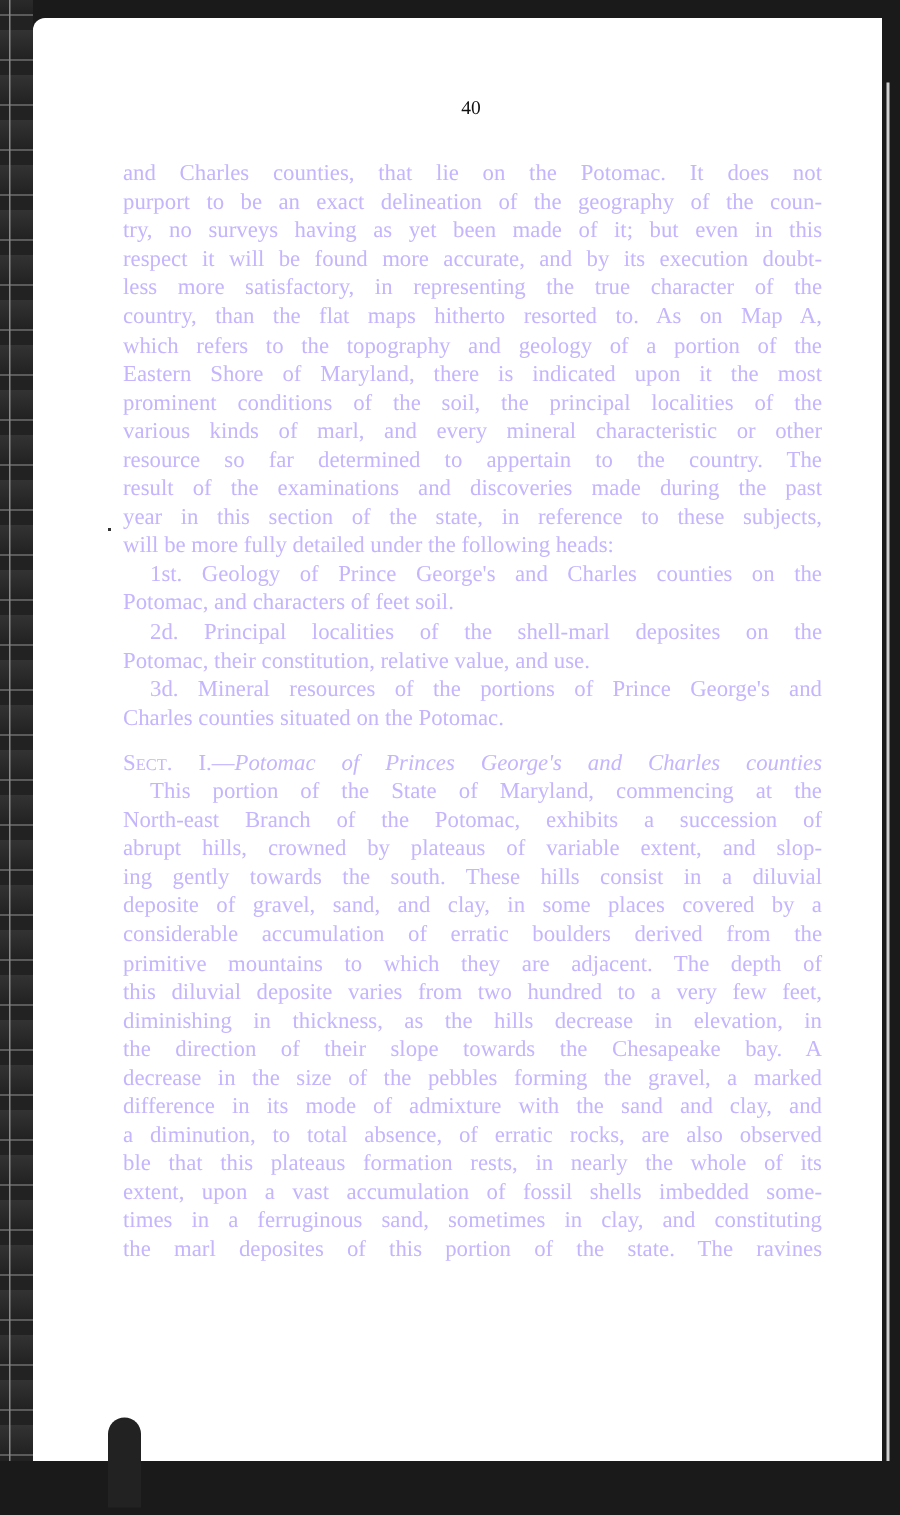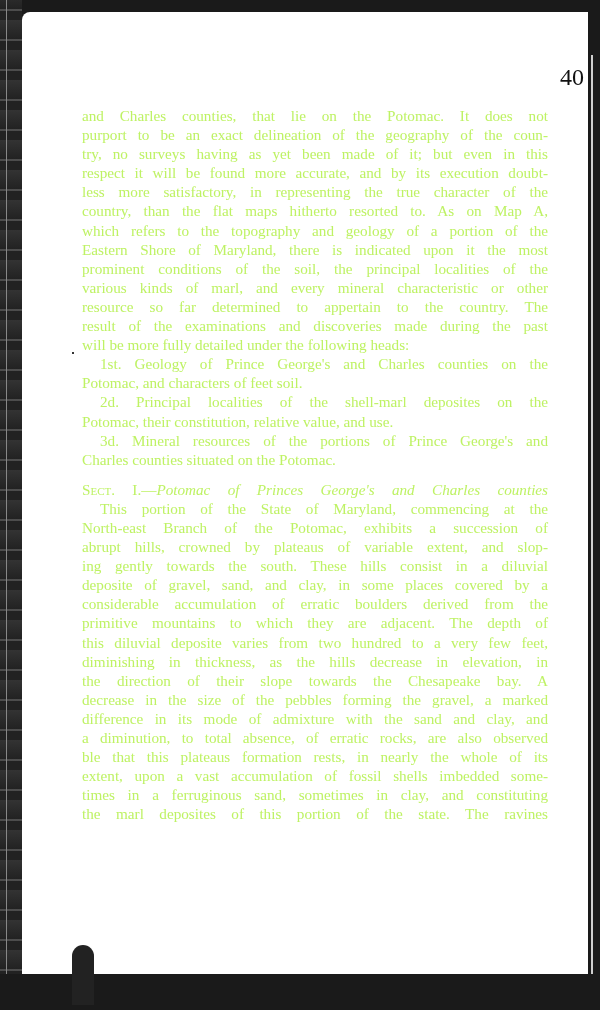--- a/index.html
+++ b/index.html
@@ -31,27 +31,27 @@
     }
     .bottom-dark {
       position: absolute; left: 0; bottom: 0; width: 600px; height: 36px;
       background: #1a1a1a;
     }
     .tab {
       position: absolute; left: 72px; top: 945px; width: 22px; height: 60px;
       background: #222; border-radius: 12px 12px 0 0;
     }
     .page-number {
-      position: absolute; left: 0; right: 16px; top: 64px;
-      text-align: right; font-size: 24px; color: #111;
+      position: absolute; left: 0; right: 0; top: 64px;
+      text-align: center; font-size: 13px; color: #111;
       padding-left: 28px;
     }
     .text {
       position: absolute; left: 82px; top: 106px; width: 466px;
-      font-size: 15.2px; line-height: 19.1px; color: #bef264;
+      font-size: 15.2px; line-height: 19.1px; color: #c4b5fd;
       text-align: justify;
     }
     .line {
       display: block; white-space: nowrap;
       text-align-last: justify; text-align: justify;
     }
     .line.last { text-align-last: left; }
     .indent { padding-left: 18px; }
     .center { text-align: center !important; text-align-last: center !important; }
     .gap { height: 11px; }
@@ -80,20 +80,21 @@
     <span class="line">try, no surveys having as yet been made of it; but even in this</span>
     <span class="line">respect it will be found more accurate, and by its execution doubt-</span>
     <span class="line">less more satisfactory, in representing the true character of the</span>
     <span class="line">country, than the flat maps hitherto resorted to.  As on Map A,</span>
     <span class="line">which refers to the topography and geology of a portion of the</span>
     <span class="line">Eastern Shore of Maryland, there is indicated upon it the most</span>
     <span class="line">prominent conditions of the soil, the principal localities of the</span>
     <span class="line">various kinds of marl, and every mineral characteristic or other</span>
     <span class="line">resource so far determined to appertain to the country.  The</span>
     <span class="line">result of the examinations and discoveries made during the past</span>
+    <span class="line">year in this section of the state, in reference to these subjects,</span>
     <span class="line last">will be more fully detailed under the following heads:</span>
   </div>
 
   <div>
     <div>
       <span class="line indent">1st. Geology of Prince George's and Charles counties on the</span>
       <span class="line last">Potomac, and characters of feet soil.</span>
     </div>
     <div>
       <span class="line indent">2d. Principal localities of the shell-marl deposites on the</span>

